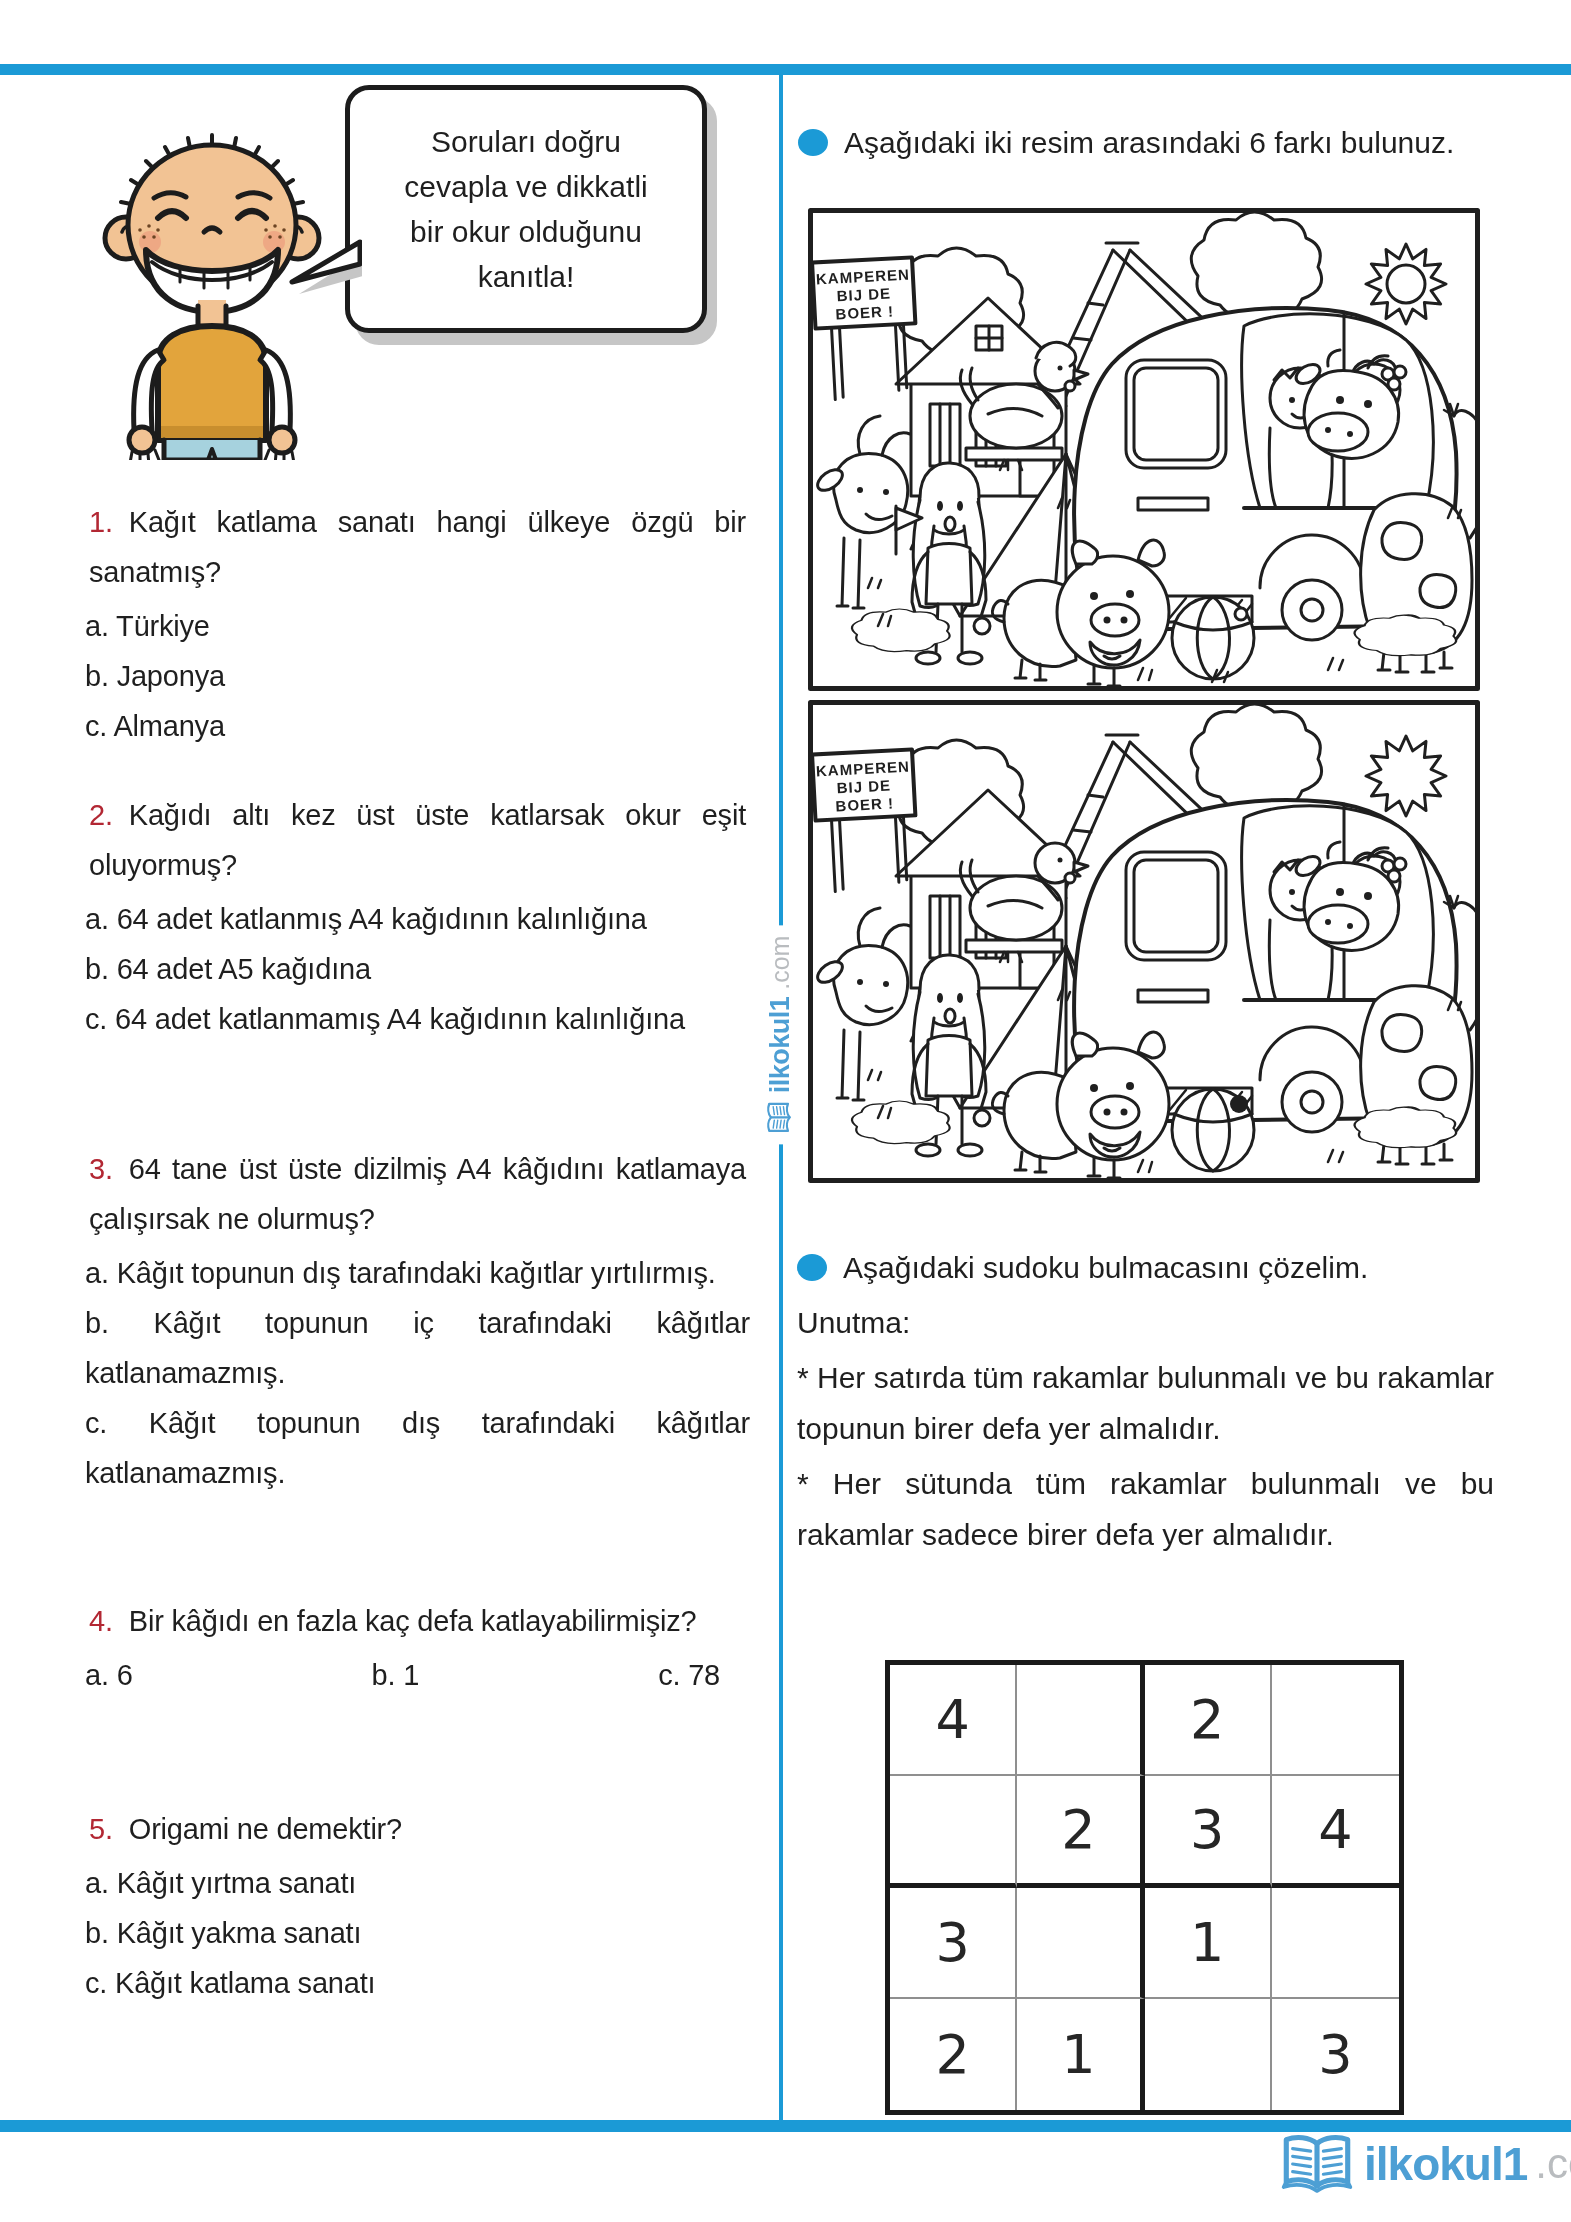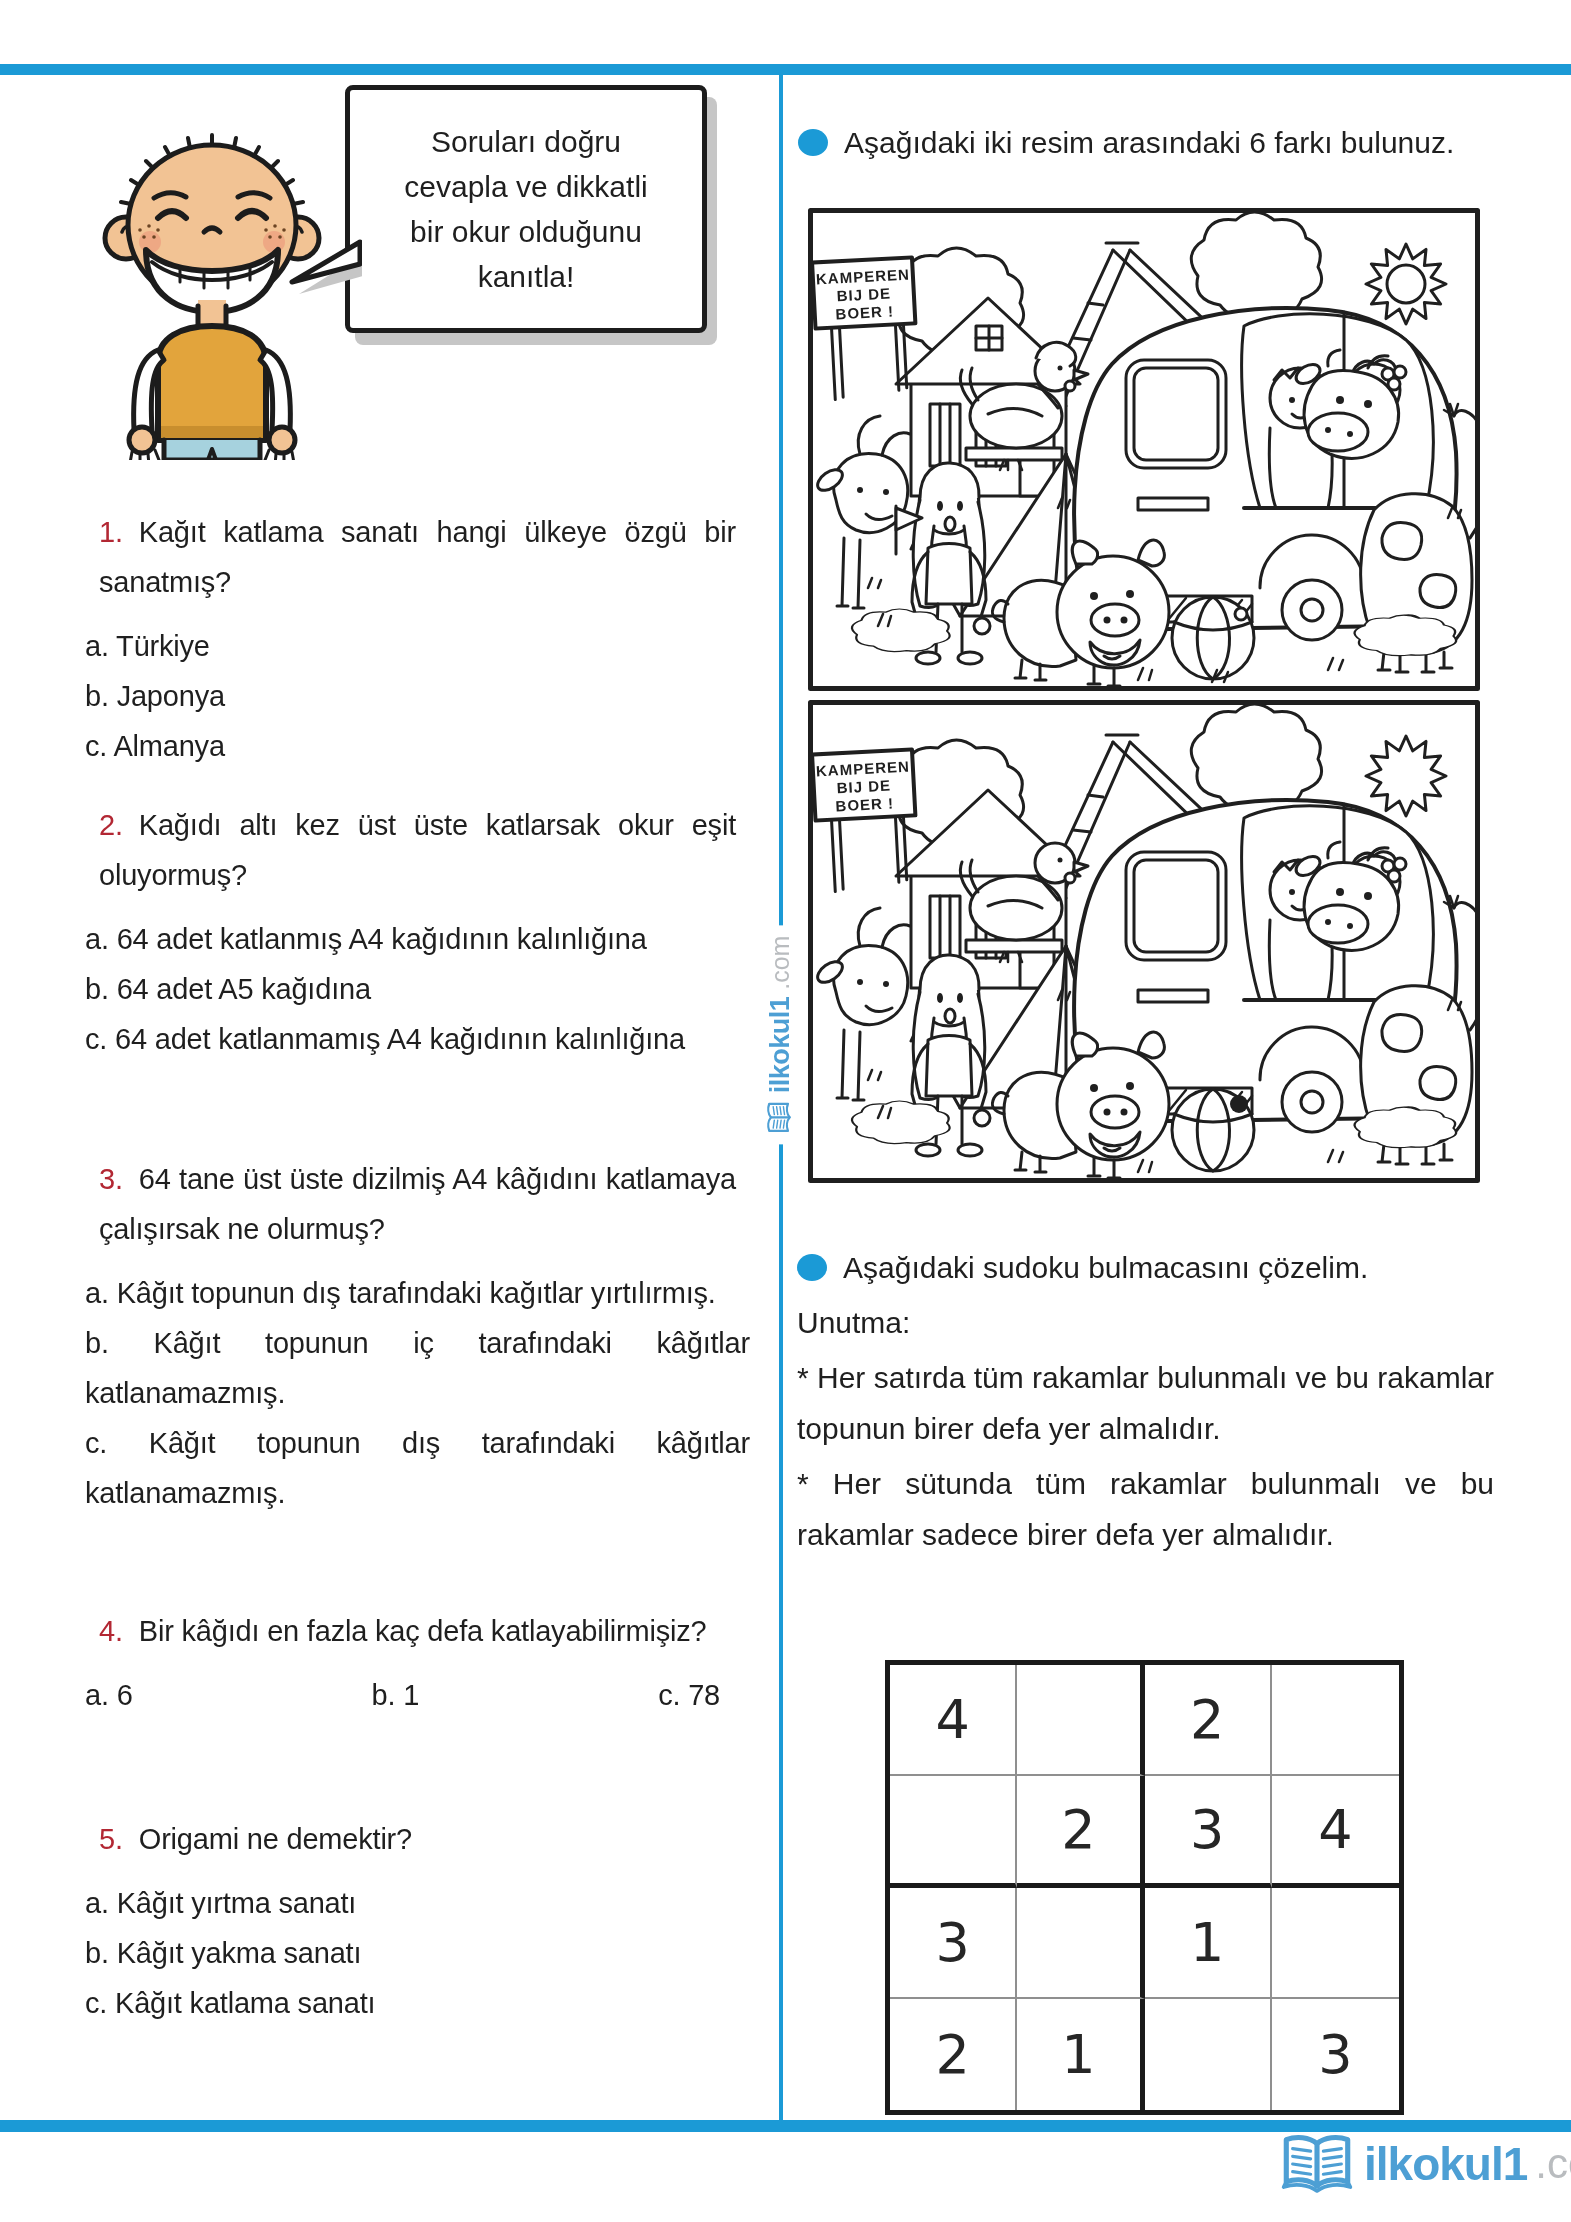--- a/index.html
+++ b/index.html
@@ -5,29 +5,29 @@
   html,body{margin:0;padding:0;background:#e8e8e8;}
   #page{position:relative;width:1571px;height:2222px;background:#ffffff;
         font-family:"Liberation Sans",sans-serif;color:#1f1f1f;overflow:hidden;margin:0 auto;}
   .topbar{position:absolute;left:0;top:64px;width:1571px;height:11px;background:#1b9ad6;}
   .bottombar{position:absolute;left:0;top:2120px;width:1571px;height:12px;background:#1b9ad6;}
   .vdivider{position:absolute;left:779px;top:75px;width:4px;height:2045px;background:#1b9ad6;}
 
   
   .boy{position:absolute;left:92px;top:100px;}
   .bubble{position:absolute;left:345px;top:85px;width:352px;height:238px;background:#fff;
-          border:5px solid #1c1c1c;border-radius:8px;box-shadow:10px 12px 0 #c6c6c6;
+          border:5px solid #1c1c1c;border-radius:24px;box-shadow:10px 12px 0 #c6c6c6;
           display:flex;flex-direction:column;justify-content:center;text-align:center;
           font-size:30px;line-height:45px;z-index:2;}
   .tail{position:absolute;left:286px;top:238px;z-index:3;}
 
   
   .q{position:absolute;left:85px;width:665px;font-size:29px;line-height:50px;
      text-align:justify;letter-spacing:-0.2px;}
-  .q p{margin:14px;}
+  .q p{margin:4px;}
   .qnum{color:#b22733;margin-right:16px;}
   .q4opts{display:flex;justify-content:space-between;padding-right:30px;}
 
   
   .fd-prompt{position:absolute;left:798px;top:84px;width:700px;font-size:30px;
              line-height:58px;text-align:justify;}
   .dot{display:inline-block;width:30px;height:27px;border-radius:50%;background:#1b9ad6;
        margin-right:16px;vertical-align:-3px;}
   .scene1{position:absolute;left:808px;top:208px;}
   .scene2{position:absolute;left:808px;top:700px;}

